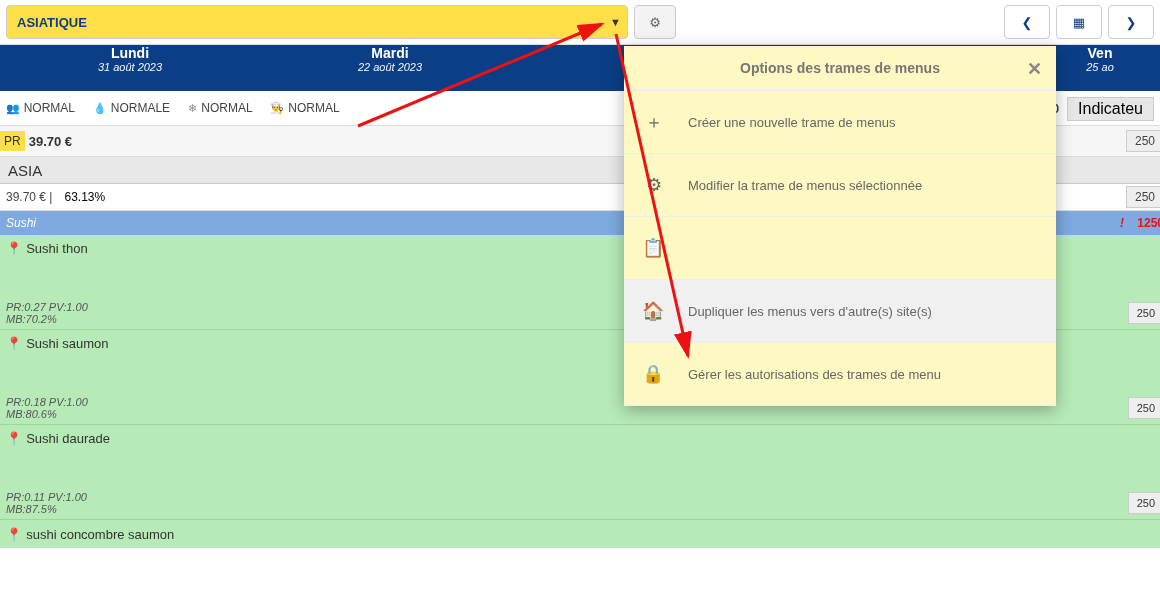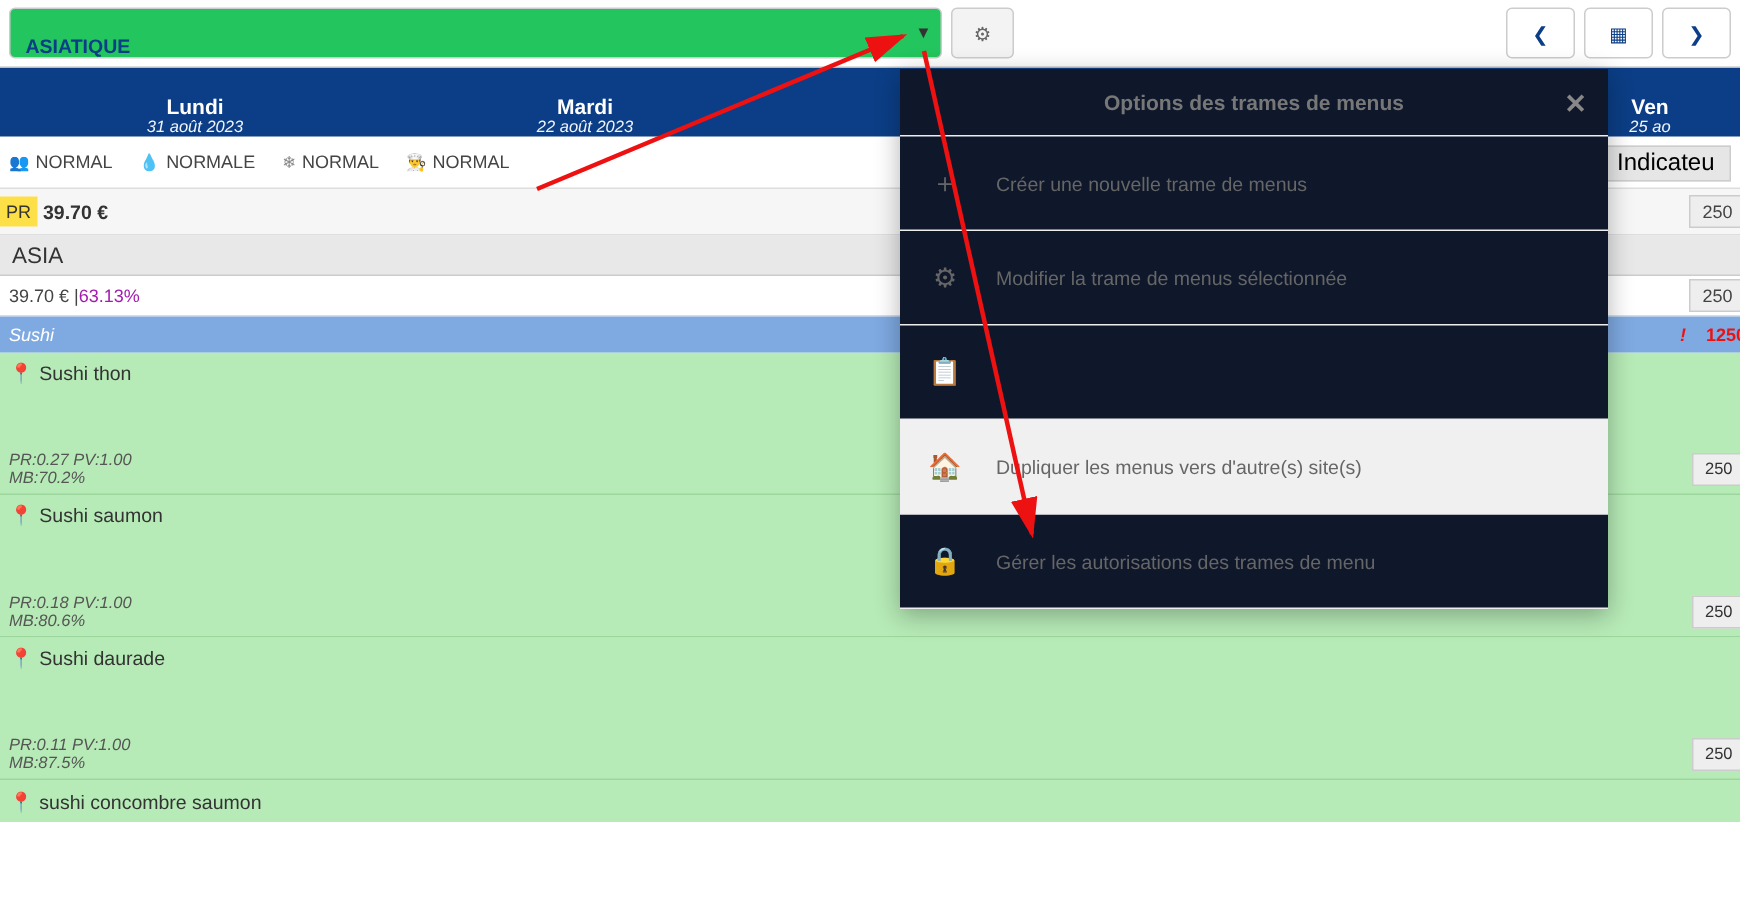--- a/index.html
+++ b/index.html
@@ -1,58 +1,58 @@
 <!DOCTYPE html>
 <html><head>
 <meta charset="utf-8">
 <style>
   html,body{margin:0;padding:0;font-family:Arial,Helvetica,sans-serif;font-size:13px;color:#333;background:#fff;}
   .screen{width:1160px;height:605px;position:relative;overflow:hidden;}
   .topbar{height:44px;display:flex;align-items:center;border-bottom:1px solid #ddd;position:relative;}
-  .select-box{flex:0 0 600px;height:32px;margin:6px 0 6px 6px;border:1px solid #ccc;border-radius:4px;display:flex;align-items:flex-end;padding:0 10px;color:#0b3e86;font-weight:700;background:#22c55e;position:relative;}
+  .select-box{flex:0 0 600px;height:32px;margin:6px 0 6px 6px;border:1px solid #ccc;border-radius:4px;display:flex;align-items:center;padding:0 10px;color:#0b3e86;font-weight:700;background:#fde047;position:relative;}
   .select-caret{position:absolute;right:6px;top:50%;transform:translateY(-50%);font-size:11px;color:#333;}
   .gear-btn{width:40px;height:32px;margin:6px 0 6px 6px;border:1px solid #ccc;border-radius:4px;display:flex;align-items:center;justify-content:center;color:#666;background:#f3f3f3;}
   .spacer{flex:1;}
   .nav-group{display:flex;margin:6px 6px 6px 0;gap:6px;}
   .nav-btn{width:44px;height:32px;border:1px solid #ccc;border-radius:4px;display:flex;align-items:center;justify-content:center;color:#0b3e86;background:#fff;}
   .days-header{display:flex;background:#0b3e86;color:#fff;height:46px;}
-  .day-col{flex:0 0 260px;display:flex;flex-direction:column;align-items:center;justify-content:flex-end;}
+  .day-col{flex:0 0 260px;display:flex;flex-direction:column;align-items:center;justify-content:flex-start;}
   .day-name{font-weight:700;font-size:14px;}
   .day-date{font-size:11px;font-style:italic;opacity:.95;}
   .info-row{display:flex;align-items:center;height:34px;border-bottom:1px solid #ddd;padding-left:6px;gap:18px;font-size:12px;color:#444;}
   .info-item{display:flex;align-items:center;gap:4px;}
   .info-icon{color:#888;font-size:11px;}
   .right-row{position:absolute;right:6px;top:92px;height:34px;display:flex;align-items:center;gap:8px;}
   .effectif{font-size:12px;color:#444;}
   .effectif b{font-weight:700;}
   .indicator-btn{height:24px;padding:0 10px;background:#e6e6e6;border:1px solid #ccc;font-size:16px;}
   .grid{display:flex;position:relative;}
   .col{flex:0 0 260px;display:flex;flex-direction:column;border-right:1px solid #ddd;}
   .pr-row{height:30px;display:flex;align-items:center;background:#f6f6f6;position:relative;border-bottom:1px solid #ddd;}
   .pr-badge{background:#fde047;color:#333;padding:0 4px;height:20px;display:flex;align-items:center;font-size:12px;margin-left:0;}
   .pr-price{font-weight:700;margin-left:4px;}
   .pr-qty{position:absolute;right:4px;font-size:12px;color:#444;background:#eee;border:1px solid #ccc;padding:0 8px;height:20px;line-height:20px;}
   .asia-row{height:26px;background:#e8e8e8;color:#333;font-size:15px;padding-left:8px;display:flex;align-items:center;border-bottom:1px solid #ccc;}
   .stat-row{height:26px;display:flex;align-items:center;padding-left:6px;font-size:12px;color:#444;position:relative;border-bottom:1px solid #ddd;}
-  .stat-row .green{color:#a21caf;}
+  .stat-row .green{color:#000000;margin-left:12px;}
   .stat-row .qty{position:absolute;right:4px;background:#eee;border:1px solid #ccc;padding:0 8px;height:20px;line-height:20px;}
   .sushi-head{height:24px;background:#7ea9e1;color:#fff;font-style:italic;font-size:12px;display:flex;align-items:center;padding-left:6px;position:relative;}
   .sushi-head .warn{position:absolute;right:44px;color:#e11;font-weight:700;}
   .sushi-head .hqty{position:absolute;right:4px;color:#e11;font-weight:700;font-style:normal;}
   .item{background:#b6eab6;display:flex;flex-direction:column;justify-content:space-between;border-bottom:1px solid #9dd69d;}
   .item.h94{height:94px;}
   .item-title{padding:6px 6px 0 6px;font-size:13px;color:#333;}
   .pin{color:#2a7a2a;margin-right:4px;}
   .item-foot{display:flex;align-items:center;justify-content:space-between;padding:2px 4px 4px 6px;font-size:11px;color:#555;font-style:italic;}
   .pv-line{line-height:1.1;}
   .foot-qty{background:#eee;border:1px solid #ccc;padding:0 8px;height:20px;line-height:20px;font-style:normal;color:#333;}
   .item2{background:#b6eab6;height:28px;display:flex;align-items:center;padding-left:6px;font-size:13px;color:#333;}
 
   
-  .panel{position:absolute;top:46px;left:600px;width:472px;background:#0f172a;box-shadow:0 4px 16px rgba(0,0,0,.3);z-index:10;}
+  .panel{position:absolute;top:46px;left:624px;width:432px;background:#fef9c3;box-shadow:0 4px 16px rgba(0,0,0,.3);z-index:10;}
   .panel-head{height:44px;display:flex;align-items:center;justify-content:center;color:#777;font-weight:700;font-size:14px;position:relative;border-bottom:1px solid #eee;}
   .panel-close{position:absolute;right:14px;top:12px;font-size:18px;color:#888;}
   .panel-item{height:62px;display:flex;align-items:center;gap:22px;padding:0 18px;color:#666;font-size:13px;border-bottom:1px solid #eee;}
   .panel-item.hover{background:#f0f0f0;}
   .panel-icon{width:24px;text-align:center;color:#666;font-size:18px;}
 
   
   .arrow-svg{position:absolute;top:6px;left:348px;width:370px;height:380px;pointer-events:none;z-index:20;}
 
   .days-header .day-col:last-child{flex:1 1 auto;}

